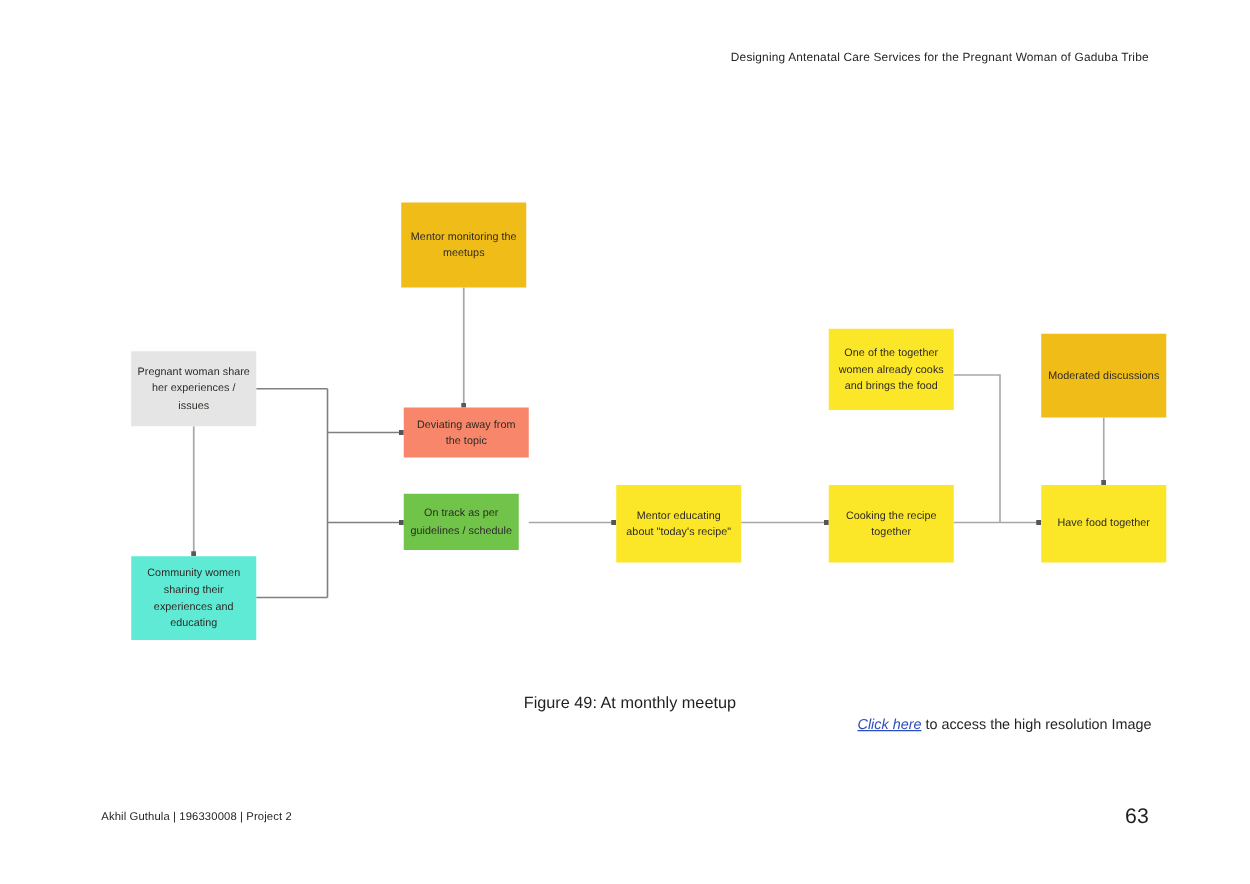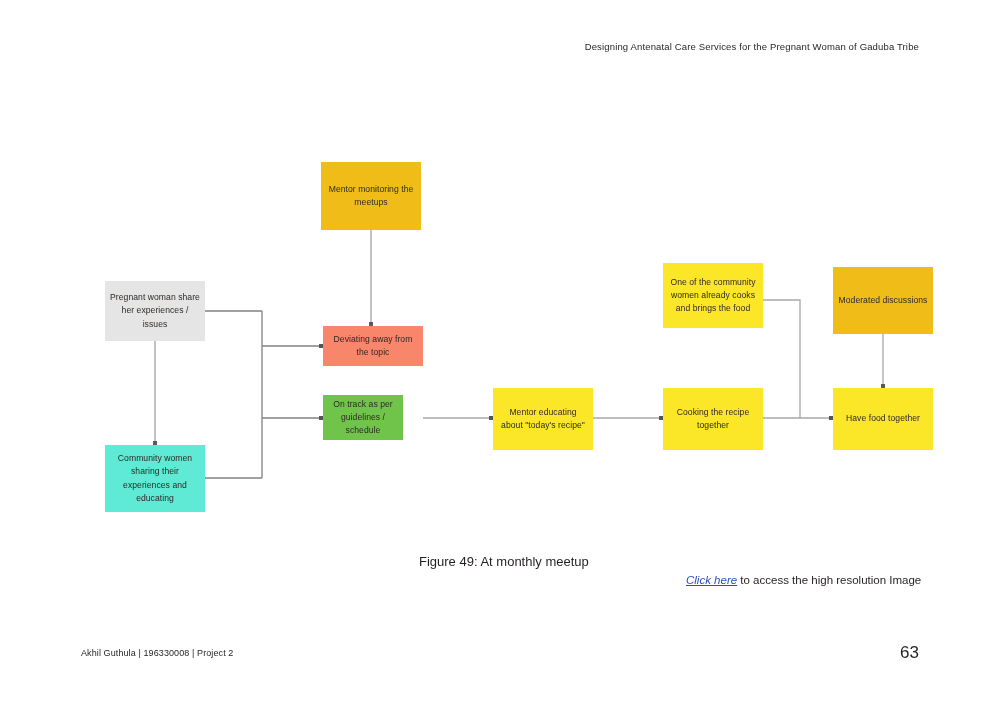--- a/index.html
+++ b/index.html
@@ -152,25 +152,25 @@
   </svg>
 
   <div class="node" style="left:321px; top:162px; width:100px; height:68px; background:#f0bc18;">Mentor monitoring the meetups</div>
 
   <div class="node" style="left:105px; top:281px; width:100px; height:60px; background:#e5e5e5;">Pregnant woman share her experiences /  issues</div>
 
   <div class="node" style="left:105px; top:445px; width:100px; height:67px; background:#5eead4;">Community women sharing their experiences and educating</div>
 
   <div class="node" style="left:323px; top:326px; width:100px; height:40px; background:#f7866a;text-align:center;">Deviating away from the topic</div>
 
-  <div class="node" style="left:323px; top:395px; width:80px; height:45px; background:#70c44a;">On track as per guidelines / schedule</div>
+  <div class="node" style="left:323px; top:395px; width:92px; height:45px; background:#70c44a;">On track as per guidelines / schedule</div>
 
   <div class="node" style="left:493px; top:388px; width:100px; height:62px; background:#fbe728;">Mentor educating about "today's recipe"</div>
 
-  <div class="node" style="left:663px; top:263px; width:100px; height:65px; background:#fbe728;">One of the community women already cooks and brings the food</div>
+  <div class="node" style="left:663px; top:263px; width:100px; height:65px; background:#fbe728;">One of the together women already cooks and brings the food</div>
 
   <div class="node" style="left:663px; top:388px; width:100px; height:62px; background:#fbe728;">Cooking the recipe together</div>
 
   <div class="node" style="left:833px; top:388px; width:100px; height:62px; background:#fbe728;">Have food together</div>
 
   <div class="node" style="left:833px; top:267px; width:100px; height:67px; background:#f0bc18;">Moderated discussions</div>
 
 </div>
 
 <div id="figure-caption">Figure 49: At monthly meetup</div>

